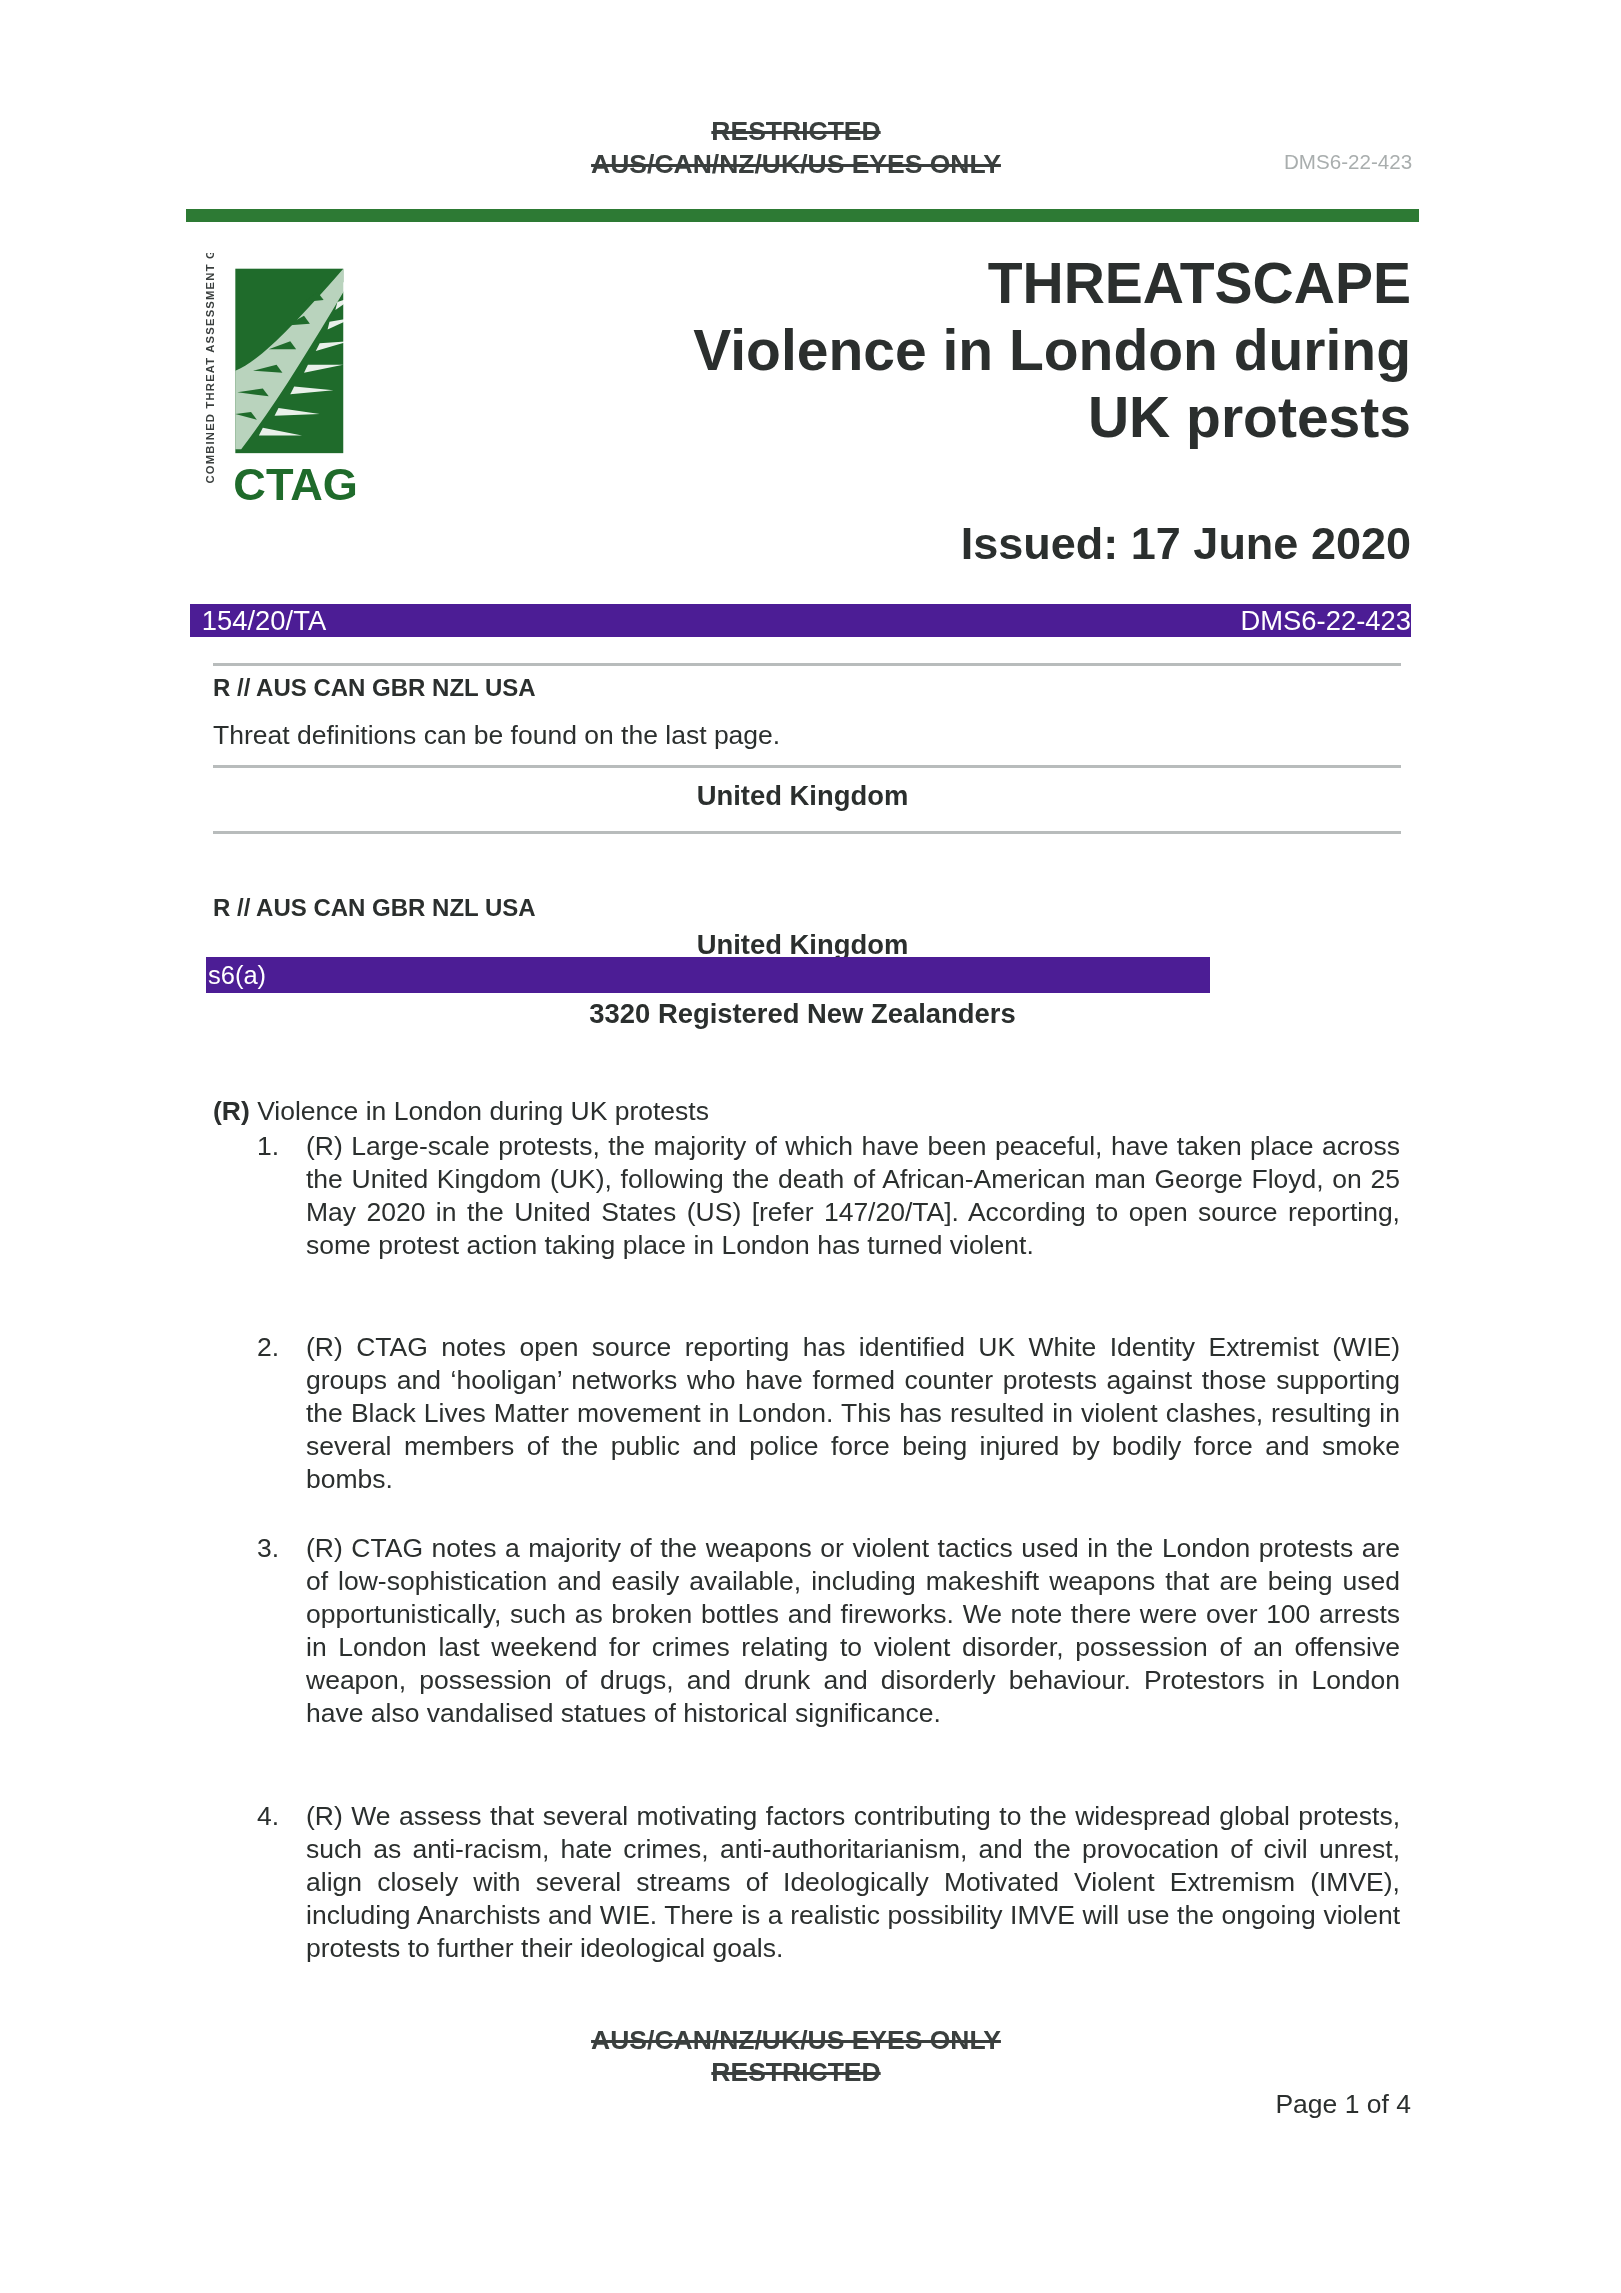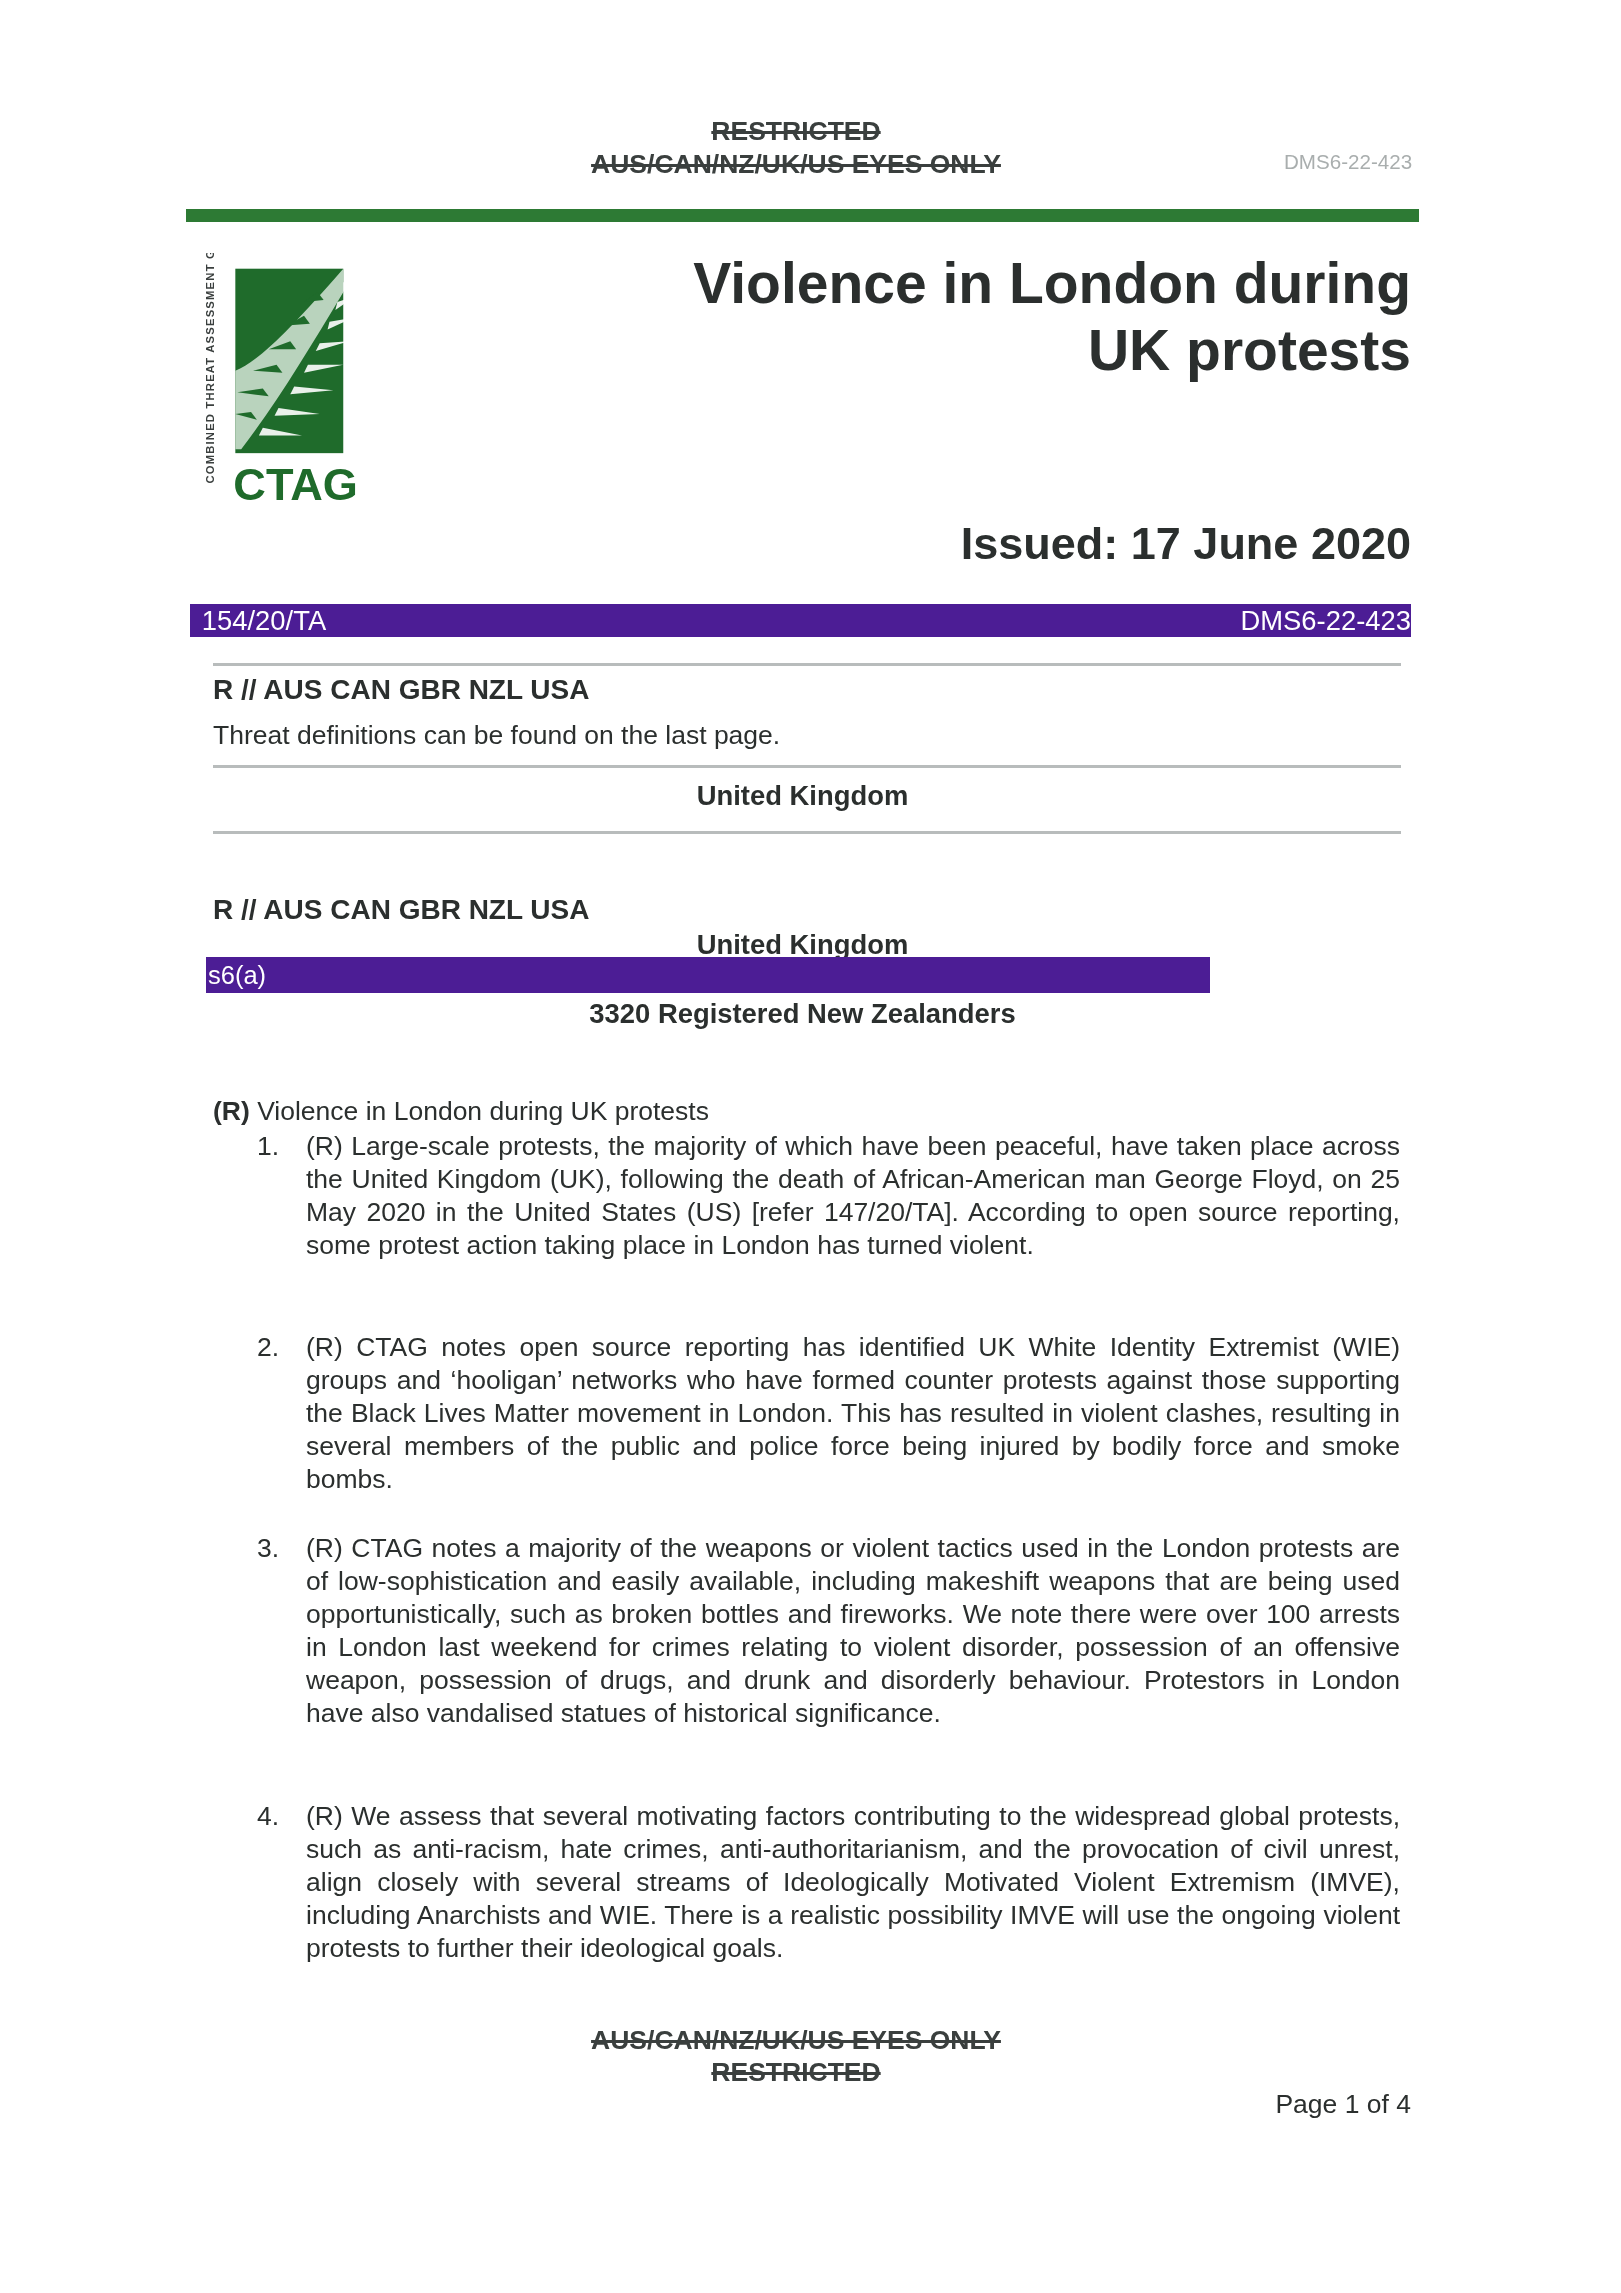--- a/index.html
+++ b/index.html
@@ -11,21 +11,21 @@
   .cls-top2 { left:0; width:1592px; top:149px; text-align:center; font-size:26.5px; }
   .dms-top { left:1284px; top:150px; font-size:20.6px; color:#a9aeae; }
   .greenline { left:186px; top:209px; width:1233px; height:12.7px; background:#2d7a34; }
   .logo { left:200px; top:253px; width:157px; height:260px; }
   .title-block { right:210px; top:250px; text-align:right; font-weight:bold; font-size:57px; line-height:67px; color:#2b2f2e; }
   .issued { right:210px; top:518px; font-weight:bold; font-size:45px; color:#2b2f2e; }
   .refbar { left:190px; top:604px; width:1221px; height:33px; background:#4c1d95; color:#fff; font-size:27.4px; line-height:33px; }
   .refbar .l { position:absolute; left:11.8px; }
   .refbar .r { position:absolute; right:0; }
   .hr { left:213px; width:1188px; height:2.9px; background:#b8bcbc; }
-  .caveat { left:213px; font-weight:bold; font-size:28px; }
+  .caveat { left:213px; font-weight:bold; font-size:24px; }
   .plain { left:213px; font-size:26.5px; }
   .center-h { left:186px; width:1233px; text-align:center; font-weight:bold; font-size:27.4px; }
   .blackbar { left:206px; top:957px; width:1004px; height:36px; background:#4c1d95; color:#fff; font-size:25.5px; line-height:36px; }
   .blackbar span { position:absolute; left:2px; }
   .para { left:257px; width:1143px; font-size:26.5px; line-height:33px; text-align:justify; }
   .para .num { position:absolute; left:0; top:0; }
   .para .txt { display:block; margin-left:49px; }
   .cls-bot1 { left:0; width:1592px; top:2025px; text-align:center; font-size:26.5px; }
   .cls-bot2 { left:0; width:1592px; top:2057px; text-align:center; font-size:26.5px; }
   .page-no { right:210px; top:2089px; font-size:26.5px; }
@@ -59,20 +59,21 @@
       <path d="M92 90 L70 98 L98 98 Z"></path>
         <path d="M78 114 L54 120 L84 122 Z"></path>
       <path d="M64 138 L38 142 L70 146 Z"></path>
         <path d="M52 162 L36 164 L58 170 Z"></path>
     </g>
     <text x="34" y="252" font-family="Liberation Sans, sans-serif" font-size="46" font-weight="bold" fill="#1f6b2b">CTAG</text>
   </svg>
 </div>
 
 <div class="abs title-block">
+  <div>THREATSCAPE</div>
   <div>Violence in London during</div>
   <div>UK protests</div>
 </div>
 <div class="abs issued">Issued: 17 June 2020</div>
 
 <div class="abs refbar">
   <span class="l">154/20/TA</span>
   <span class="r">DMS6-22-423</span>
 </div>
 

